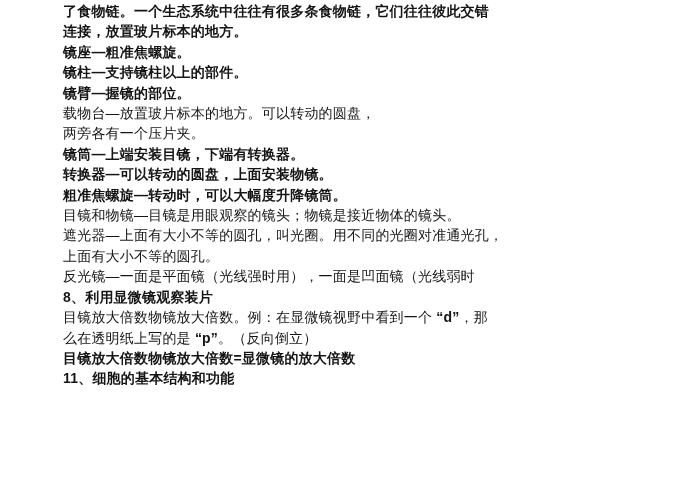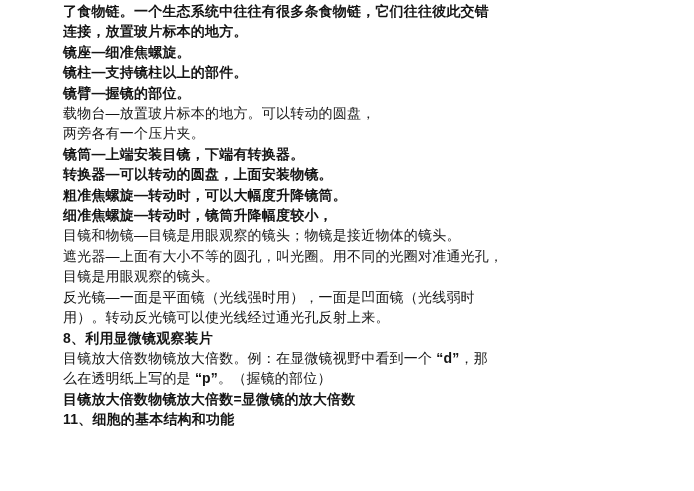--- a/index.html
+++ b/index.html
@@ -32,33 +32,31 @@
   .line .seg-regular { font-weight: 400; }
   .line .seg-bold   { font-weight: 700; }
 </style>
 </head>
 <body>
 
 <div id="page" style="background: rgb(255, 255, 255); color: rgb(21, 21, 21);">
   <div id="doc">
       <div class="line"><span class="seg-bold">了食物链。一个生态系统中往往有很多条食物链，它们往往彼此交错</span></div>
       <div class="line"><span class="seg-bold">连接，放置玻片标本的地方。</span></div>
-      <div class="line"><span class="seg-bold">镜座—细准焦螺旋。</span></div>
+      <div class="line"><span class="seg-bold">镜座—粗准焦螺旋。</span></div>
       <div class="line"><span class="seg-bold">镜柱—支持镜柱以上的部件。</span></div>
       <div class="line"><span class="seg-bold">镜臂—握镜的部位。</span></div>
       <div class="line"><span class="seg-regular">载物台—放置玻片标本的地方。可以转动的圆盘，</span></div>
       <div class="line"><span class="seg-regular">两旁各有一个压片夹。</span></div>
       <div class="line"><span class="seg-bold">镜筒—上端安装目镜，下端有转换器。</span></div>
       <div class="line"><span class="seg-bold">转换器—可以转动的圆盘，上面安装物镜。</span></div>
       <div class="line"><span class="seg-bold">粗准焦螺旋—转动时，可以大幅度升降镜筒。</span></div>
-      <div class="line"><span class="seg-bold">细准焦螺旋—转动时，镜筒升降幅度较小，</span></div>
       <div class="line"><span class="seg-regular">目镜和物镜—目镜是用眼观察的镜头；物镜是接近物体的镜头。</span></div>
       <div class="line"><span class="seg-regular">遮光器—上面有大小不等的圆孔，叫光圈。用不同的光圈对准通光孔，</span></div>
-      <div class="line"><span class="seg-regular">目镜是用眼观察的镜头。</span></div>
+      <div class="line"><span class="seg-regular">上面有大小不等的圆孔。</span></div>
       <div class="line"><span class="seg-regular">反光镜—一面是平面镜（光线强时用），一面是凹面镜（光线弱时</span></div>
-      <div class="line"><span class="seg-regular">用）。转动反光镜可以使光线经过通光孔反射上来。</span></div>
       <div class="line"><span class="seg-bold">8、利用显微镜观察装片</span></div>
       <div class="line"><span class="seg-regular">目镜放大倍数物镜放大倍数。例：在显微镜视野中看到一个 </span><span class="seg-bold">“d”</span><span class="seg-regular">，那</span></div>
-      <div class="line"><span class="seg-regular">么在透明纸上写的是 </span><span class="seg-bold">“p”</span><span class="seg-regular">。（握镜的部位）</span></div>
+      <div class="line"><span class="seg-regular">么在透明纸上写的是 </span><span class="seg-bold">“p”</span><span class="seg-regular">。（反向倒立）</span></div>
       <div class="line"><span class="seg-bold">目镜放大倍数物镜放大倍数=显微镜的放大倍数</span></div>
       <div class="line"><span class="seg-bold">11、细胞的基本结构和功能</span></div>
     </div>
 </div>
 
 </body></html>

